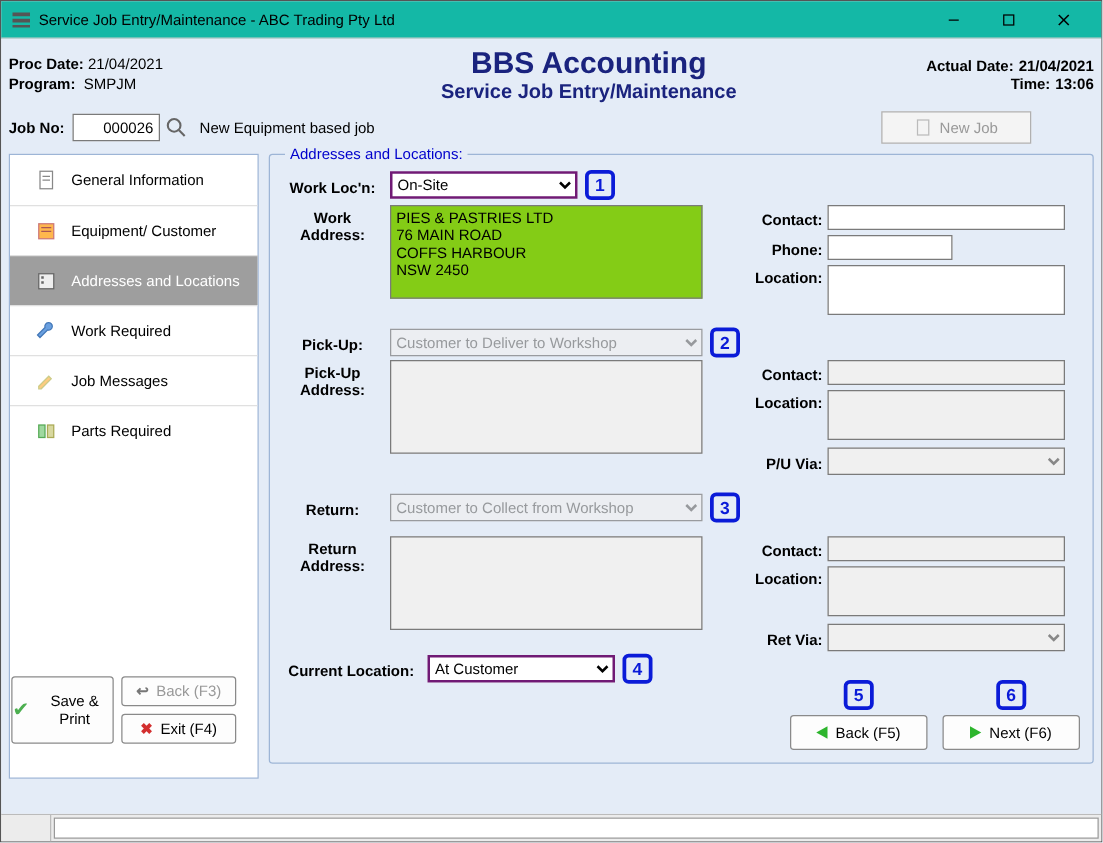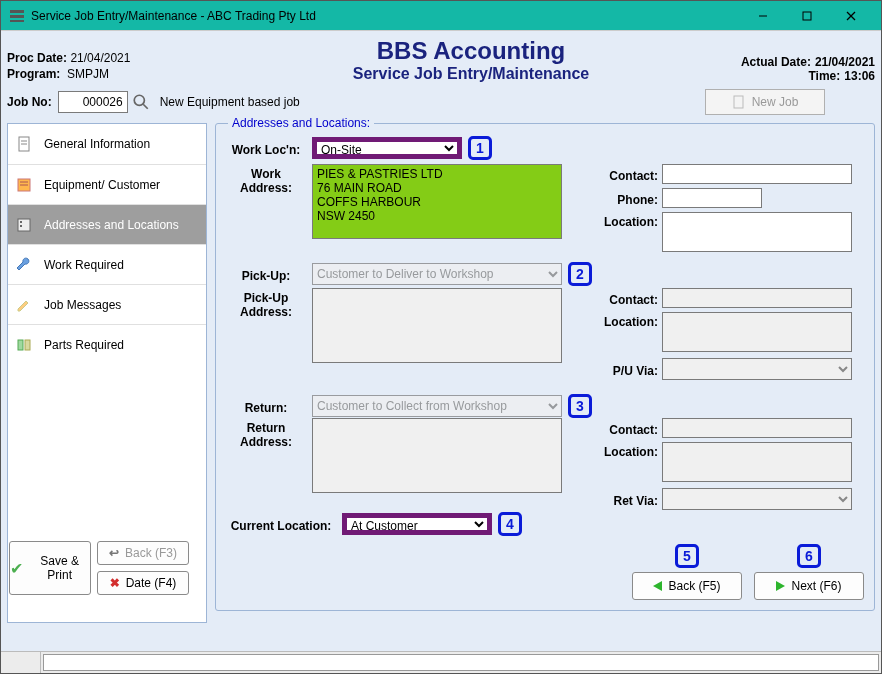--- a/index.html
+++ b/index.html
@@ -4,47 +4,47 @@
 <style>
   * { box-sizing: border-box; font-family: "Segoe UI", Tahoma, sans-serif; font-size: 12px; }
   body { margin:0; padding:0; background:#fff; width:882px; height:674px; overflow:hidden; }
   .window { width:882px; height:674px; border:1px solid #555; display:flex; flex-direction:column; }
   .titlebar { height:30px; background:#14b8a6; border-bottom:1px solid #ccc; display:flex; align-items:center; padding:0 8px; }
   .titlebar .app-icon { width:16px; height:16px; margin-right:6px; color:#333; }
   .titlebar .title-text { flex:1; }
   .win-controls { display:flex; gap:0; }
   .win-btn { width:44px; height:28px; display:flex; align-items:center; justify-content:center; cursor:default; }
   .client { flex:1; background:#e4ecf7; position:relative; padding:6px; }
-  .header-row { display:flex; align-items:flex-end; }
+  .header-row { display:flex; align-items:center; }
   .hdr-left { width:250px; }
   .hdr-left div { margin-bottom:2px; }
   .hdr-left b { font-weight:bold; }
   .hdr-center { flex:1; text-align:center; }
   .hdr-center .brand { font-size:24px; font-weight:bold; color:#1a237e; }
   .hdr-center .sub { font-size:16px; font-weight:bold; color:#1a237e; }
   .hdr-right { width:190px; text-align:right; font-weight:bold; }
   .hdr-right .lbl { display:inline-block; width:90px; text-align:right; margin-right:4px; }
   .jobno-row { display:flex; align-items:center; margin-top:6px; }
   .jobno-row .lbl { font-weight:bold; margin-right:6px; }
   .jobno-input { width:70px; height:22px; background:#fff; border:1px solid #7a7a7a; padding:0 4px; text-align:right; }
   .mag-icon { width:18px; height:18px; margin-left:4px; color:#666; }
   .jobno-desc { margin-left:10px; }
   .newjob-btn { margin-left:auto; margin-right:50px; width:120px; height:26px; background:#f4f4f4; border:1px solid #b0b0b0; color:#999; display:flex; align-items:center; justify-content:center; gap:6px; }
   .main-area { display:flex; margin-top:8px; height:500px; }
   .sidebar { width:200px; background:#fff; border:1px solid #9db5d6; display:flex; flex-direction:column; }
-  .side-item { height:40px; display:flex; align-items:center; padding-left:8px; border-top:1px solid #e0e0e0; cursor:default; }
+  .side-item { height:40px; display:flex; align-items:center; padding-left:21px; border-top:1px solid #e0e0e0; cursor:default; }
   .side-item:first-child { border-top:none; }
   .side-item.active { background:#9e9e9e; color:#fff; }
   .side-icon { width:16px; height:16px; margin-right:12px; flex-shrink:0; }
   .content { flex:1; margin-left:8px; }
   .groupbox { border:1px solid #9db5d6; border-radius:3px; height:488px; position:relative; padding:12px 10px 10px 10px; }
   .groupbox .legend { position:absolute; top:-8px; left:12px; background:#e4ecf7; color:#0000cc; padding:0 4px; }
   .lbl-col { font-weight:bold; text-align:center; padding-top:3px; }
   .rlbl { font-weight:bold; text-align:right; padding-top:3px; }
-  select.combo { height:22px; border:5px solid #701a75; background:#fff; width:150px; }
+  select.combo { height:22px; border:2px solid #701a75; background:#fff; width:150px; }
   select.combo-wide { height:22px; border:1px solid #7a7a7a; background:#f0f0f0; color:#777; width:250px; }
   textarea.addr { width:250px; height:75px; border:1px solid #7a7a7a; resize:none; padding:2px 4px; }
   textarea.addr.active { background:#84cc16; }
   textarea.addr.disabled { background:#f0f0f0; color:#888; }
   textarea.loc { width:190px; height:56px; border:1px solid #7a7a7a; resize:none; padding:2px; }
   textarea.loc.disabled { background:#f0f0f0; }
   input.txt { height:20px; border:1px solid #7a7a7a; background:#fff; width:100px; padding:0 3px; }
   input.txt.wide { width:190px; }
   input.txt.disabled { background:#f0f0f0; }
   select.via { width:190px; height:22px; border:1px solid #7a7a7a; background:#f0f0f0; color:#888; }
@@ -235,21 +235,21 @@
                 <select class="via"><option></option></select>
               </div>
             </div>
           </div>
 
           <div style="display:flex; align-items:center; gap:6px; margin-top:14px;">
             <div class="lbl-col" style="width:80px;">Return:</div>
             <select class="combo-wide" disabled=""><option>Customer to Collect from Workshop</option></select>
             <div class="callout">3</div>
           </div>
-          <div style="display:flex; gap:6px; margin-top:0;">
+          <div style="display:flex; gap:6px; margin-top:11px;">
             <div class="lbl-col" style="width:80px;">Return Address:</div>
             <textarea class="addr disabled" style=""></textarea>
             <div style="width:20px;"></div>
             <div style="flex:1;">
               <div style="display:flex; align-items:center; gap:4px; margin-bottom:4px;">
                 <div class="rlbl" style="width:64px;">Contact:</div>
                 <input class="txt wide disabled" style="">
               </div>
               <div style="display:flex; align-items:flex-start; gap:4px;">
                 <div class="rlbl" style="width:64px;">Location:</div>
@@ -294,21 +294,21 @@
         <span class="check-icon">✔</span>
         <span style="line-height:1.2;">Save &amp; Print</span>
       </div>
       <div class="vbtns">
         <div class="vbtn disabled">
           <span class="u-icon">↩</span>
           <span>Back (F3)</span>
         </div>
         <div class="vbtn">
           <span class="x-icon">✖</span>
-          <span>Date (F4)</span>
+          <span>Exit (F4)</span>
         </div>
       </div>
     </div>
 
   </div>
 
   <div class="statusbar">
     <div class="status-seg"></div>
     <div class="status-prog"></div>
   </div>

